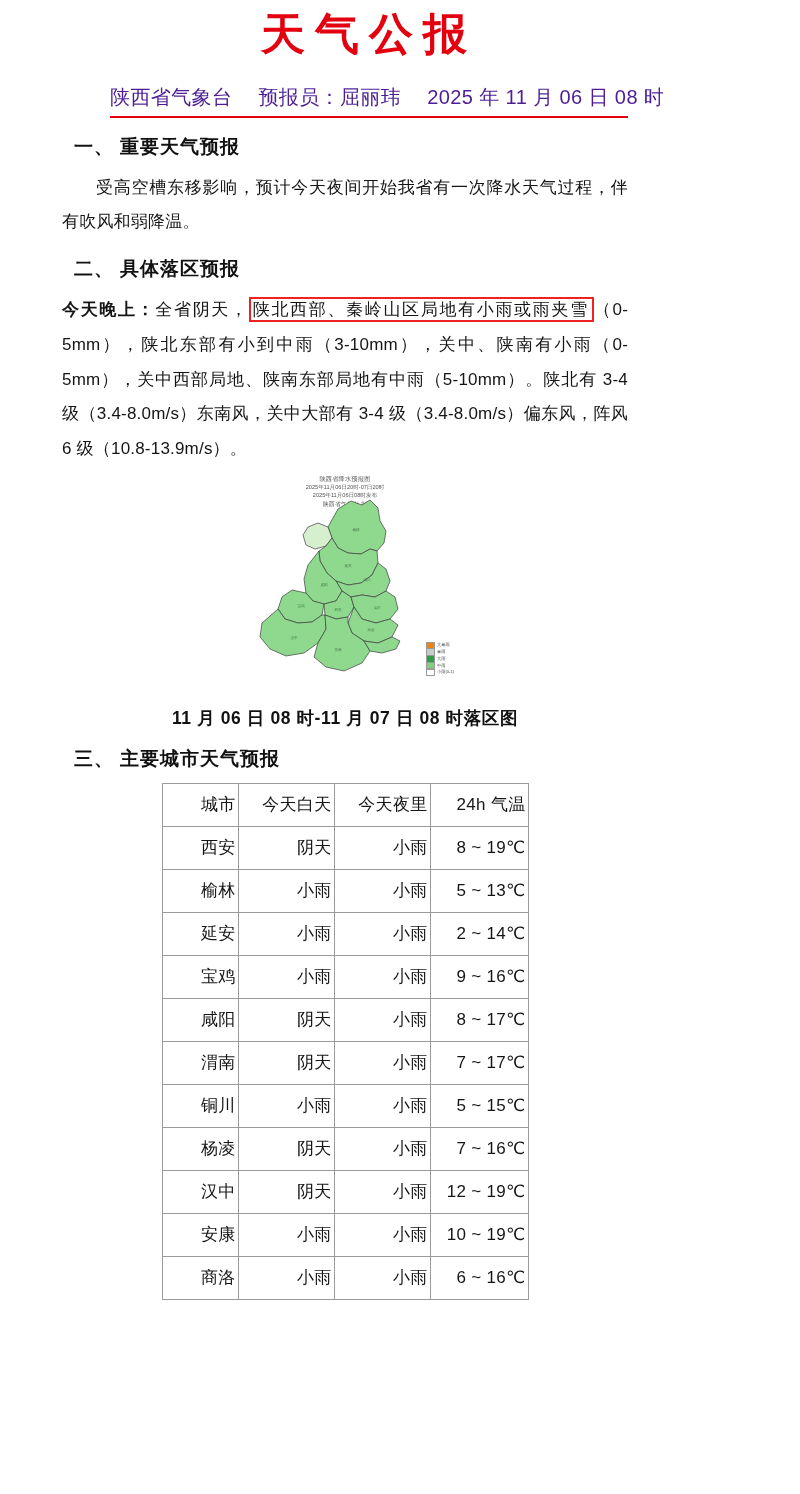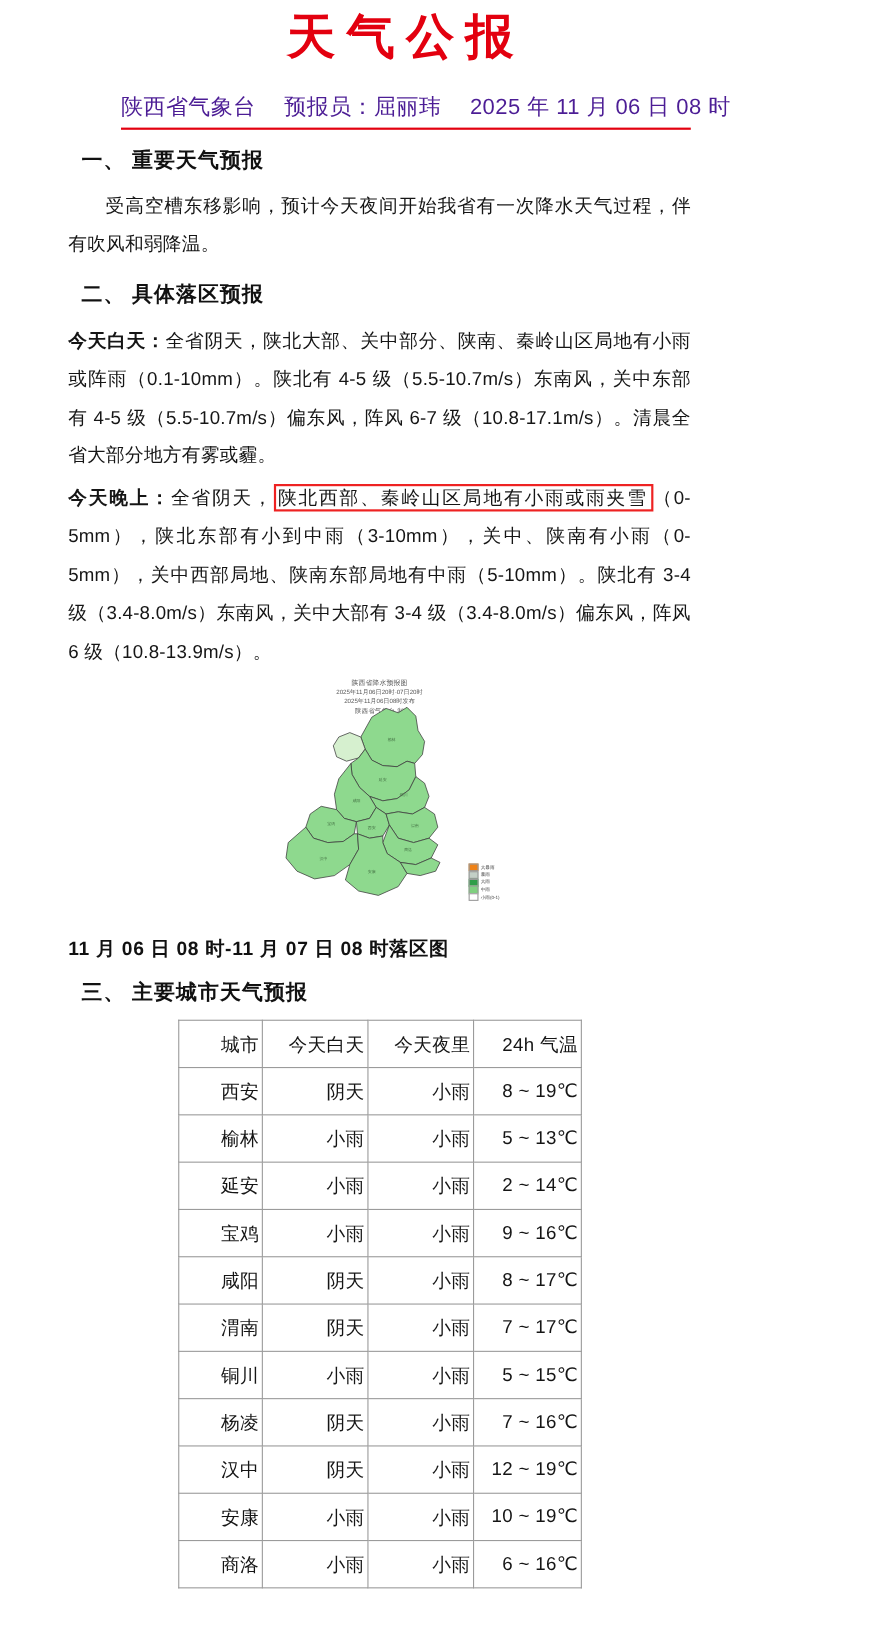--- a/index.html
+++ b/index.html
@@ -123,21 +123,21 @@
     flex:0 0 auto;
   }
   .legend-lb{
     font-size:4.2px;
     color:#4a4a4a;
     white-space:nowrap;
     line-height:1;
   }
 
   .map-caption{
-    text-align:left;
+    text-align:center;
     font-size:17.5px;
     font-weight:bold;
     letter-spacing:.6px;
     margin:2px 0 6px 0;
     color:#111;
   }
 
   
   .table-wrap{ display:flex; justify-content:center; margin-top:4px;}
   table.cities{
@@ -177,21 +177,20 @@
 
     <h2 class="section">
       <span class="num">一、</span><span>重要天气预报</span>
     </h2>
     <p class="para indent">受高空槽东移影响，预计今天夜间开始我省有一次降水天气过程，伴有吹风和弱降温。</p>
 
     <h2 class="section">
       <span class="num">二、</span><span>具体落区预报</span>
     </h2>
 
-    <p class="para"><span class="lead">今天白天：</span><span>全省阴天，陕北大部、关中部分、陕南、秦岭山区局地有小雨或阵雨（0.1-10mm）。陕北有 4-5 级（5.5-10.7m/s）东南风，关中东部有 4-5 级（5.5-10.7m/s）偏东风，阵风 6-7 级（10.8-17.1m/s）。清晨全省大部分地方有雾或霾。</span></p>
 
     <p class="para"><span class="lead">今天晚上：</span><span>全省阴天，</span><span class="boxed">陕北西部、秦岭山区局地有小雨或雨夹雪</span><span>（0-5mm），陕北东部有小到中雨（3-10mm），关中、陕南有小雨（0-5mm），关中西部局地、陕南东部局地有中雨（5-10mm）。陕北有 3-4 级（3.4-8.0m/s）东南风，关中大部有 3-4 级（3.4-8.0m/s）偏东风，阵风 6 级（10.8-13.9m/s）。</span></p>
 
     <div class="map-block">
       <div class="map-figure">
 
         <div class="map-head">
           <div class="l1">陕西省降水预报图</div>
           <div class="l2">2025年11月06日20时-07日20时</div>
           <div class="l3">2025年11月06日08时发布</div>

